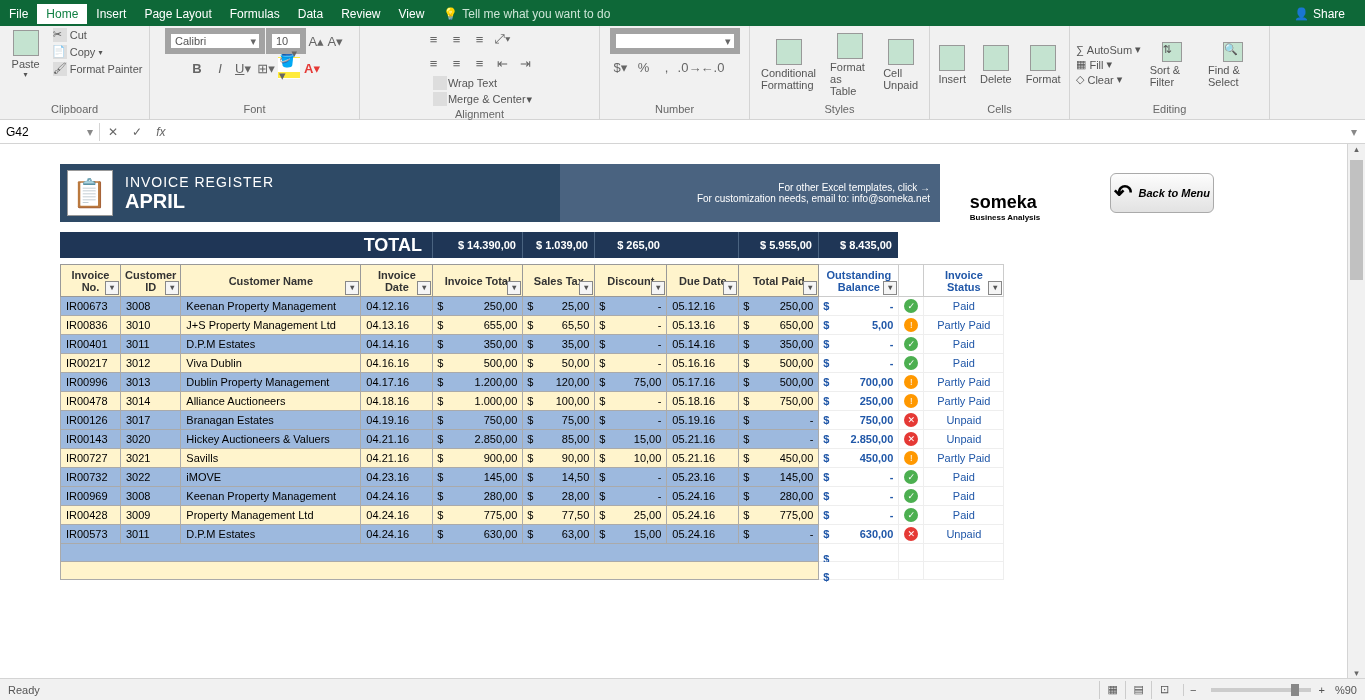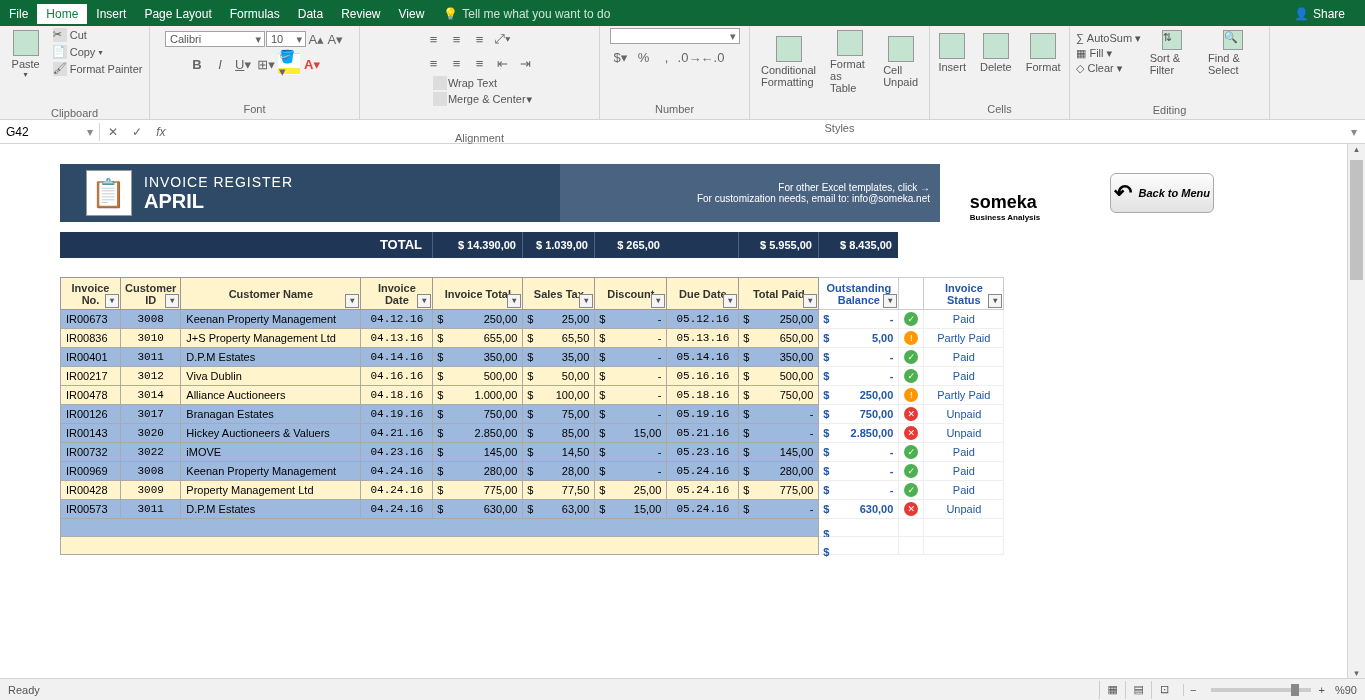--- a/index.html
+++ b/index.html
@@ -6,72 +6,72 @@
 body{background:#fff;width:1365px;height:700px;overflow:hidden;position:relative;}
 .titlebar{height:2px;background:#0e6838;}
 .menubar{height:24px;background:#0e6838;display:flex;align-items:center;color:#fff;font-size:12px;}
 .menubar .mitem{padding:3px 9px;cursor:pointer;}
 .menubar .mitem.active{background:#fff;color:#108043;}
 .menubar .tellme{margin-left:10px;color:#cce5d6;}
 .menubar .lightbulb{margin-right:4px;}
 .menubar .share{margin-left:auto;margin-right:10px;padding:3px 10px;}
 .ribbon{height:94px;background:#f1f1f1;border-bottom:1px solid #d4d4d4;display:flex;font-size:11px;color:#555;}
 .rgroup{border-right:1px solid #d4d4d4;padding:2px 6px;display:flex;flex-direction:column;justify-content:space-between;align-items:center;position:relative;}
-.rgroup-label{color:#666;font-size:11px;text-align:center;padding:2px 0;margin-top:24px;}
+.rgroup-label{color:#666;font-size:11px;text-align:center;padding:2px 0;}
 .rgroup-inner{display:flex;align-items:center;gap:4px;flex:1;}
 .rbtn-big{display:flex;flex-direction:column;align-items:center;padding:2px 5px;cursor:pointer;}
 .rbtn-big .ricon{width:26px;height:26px;background:#c4e3d0;border:1px solid #999;margin-bottom:2px;}
 .rbtn-big span{font-size:11px;}
 .clipboard-sub{display:flex;flex-direction:column;gap:3px;font-size:11px;padding-left:4px;}
 .clipboard-sub .crow{display:flex;align-items:center;gap:3px;cursor:pointer;}
 .clipstack{display:flex;align-items:flex-start;}
 .scicon{width:14px;height:14px;background:#ddd;display:inline-block;}
 .fontbox{display:flex;flex-direction:column;gap:3px;}
 .frow{display:flex;align-items:center;gap:1px;}
-.fsel{border:1px solid #a3a3a3;background:#fff;padding:1px 18px 1px 4px;font-size:11px;position:relative;}
+.fsel{border:6px solid #a3a3a3;background:#fff;padding:1px 18px 1px 4px;font-size:11px;position:relative;}
 .fsel::after{content:'▾';position:absolute;right:3px;color:#666;}
 .fbtn{width:22px;height:22px;border:1px solid transparent;display:flex;align-items:center;justify-content:center;color:#666;cursor:pointer;font-size:13px;}
 .fbtn.sm{width:18px;}
 .alignbox{display:flex;flex-direction:column;gap:2px;}
 .numbox{display:flex;flex-direction:column;gap:2px;align-items:stretch;}
 .stylesbox{display:flex;gap:4px;}
 .cellsbox{display:flex;gap:4px;}
 .editbox{display:flex;gap:4px;align-items:center;}
 .editcol{display:flex;flex-direction:column;gap:2px;font-size:11px;}
 .editcol .er{display:flex;align-items:center;gap:3px;cursor:pointer;}
 .namebox-row{height:24px;background:#fff;border-bottom:1px solid #d4d4d4;display:flex;align-items:center;font-size:12px;}
 .namebox{width:100px;border-right:1px solid #d4d4d4;padding:2px 6px;display:flex;justify-content:space-between;}
 .namebox span:last-child{color:#888;}
 .fxbar{display:flex;align-items:center;gap:6px;padding:0 4px;flex:1;}
 .fxbtn{color:#666;cursor:pointer;padding:0 4px;}
 .fxinput{flex:1;border:none;outline:none;font-size:12px;}
 .sheet-area{position:relative;background:#fff;padding:20px 0 0 60px;height:540px;overflow:hidden;}
 .banner{display:flex;align-items:center;height:58px;}
-.banner-left{width:500px;background:#2e4a66;height:58px;display:flex;align-items:center;padding-left:26px;}
+.banner-left{width:500px;background:#2e4a66;height:58px;display:flex;align-items:center;padding-left:7px;}
 .clipicon{width:46px;height:46px;background:#fff;border:1px solid #999;margin-right:12px;display:flex;align-items:center;justify-content:center;}
 .clipicon::before{content:'📋';font-size:28px;}
 .btitle{color:#fff;}
 .btitle .l1{font-size:14px;letter-spacing:1px;}
 .btitle .l2{font-size:20px;font-weight:bold;}
 .banner-mid{background:#4a6380;color:#fff;height:58px;width:380px;display:flex;flex-direction:column;justify-content:center;align-items:flex-end;padding-right:10px;font-size:10px;}
 .banner-logo{width:130px;height:58px;background:#fff;display:flex;align-items:flex-end;justify-content:center;font-size:18px;font-weight:bold;}
 .backbtn{margin-left:40px;width:104px;height:40px;background:linear-gradient(#fdfdfd,#e2e2e2);border:1px solid #aaa;border-radius:6px;display:flex;align-items:center;justify-content:center;font-size:11px;font-style:italic;font-weight:bold;cursor:pointer;gap:6px;}
 .backbtn::before{content:'↶';font-size:22px;font-style:normal;}
 .totalrow{display:flex;height:26px;margin-top:10px;}
-.totalrow .tlab{width:372px;background:#1f3656;color:#fff;text-align:right;padding-right:10px;line-height:26px;font-weight:bold;font-size:13px;}
+.totalrow .tlab{width:372px;background:#1f3656;color:#fff;text-align:right;padding-right:10px;line-height:26px;font-weight:bold;font-size:18px;}
 .totalrow .tcell{background:#1f3656;color:#fff;text-align:right;padding:0 6px;line-height:26px;font-size:11px;font-weight:bold;border-left:1px solid #4a6380;}
 .totalrow .tspace{background:#1f3656;}
-table.invtbl{border-collapse:collapse;margin-top:19px;font-size:11px;}
+table.invtbl{border-collapse:collapse;margin-top:6px;font-size:11px;}
 .invtbl th{background:#fff4cc;border:1px solid #999;padding:2px 4px;font-weight:bold;color:#333;position:relative;height:32px;vertical-align:middle;}
 .invtbl th .fdrop{position:absolute;right:1px;bottom:1px;width:14px;height:14px;border:1px solid #888;background:#f5f5f5;font-size:8px;text-align:center;line-height:12px;color:#555;cursor:pointer;}
 .invtbl th.balcol,.invtbl th.statcol{background:#fff;border:1px solid #ccc;color:#2057a8;}
 .invtbl td{border:1px solid #aaa;padding:2px 5px;height:18px;}
 .invtbl tr.ra td{background:#9db9de;}
 .invtbl tr.rb td{background:#fff4cc;}
-.invtbl td.c{text-align:center;font-family:Liberation Mono, monospace;}
+.invtbl td.c{}
 .invtbl td.cur{text-align:right;position:relative;padding-left:14px;}
 .invtbl td.cur::before{content:'$';position:absolute;left:4px;}
 .invtbl td.bal{background:#fff !important;border:1px solid #eee;color:#2057a8;font-weight:bold;text-align:right;position:relative;padding-left:14px;}
 .invtbl td.bal::before{content:'$';position:absolute;left:4px;color:#2057a8;}
 .invtbl td.sticon{background:#fff !important;border:1px solid #eee;text-align:center;}
 .invtbl td.stat{background:#fff !important;border:1px solid #eee;color:#2057a8;text-align:center;}
 .sicon{width:14px;height:14px;border-radius:50%;display:inline-block;color:#fff;font-size:9px;line-height:14px;text-align:center;}
 .sicon.paid{background:#4caf50;}
 .sicon.partly{background:#ff9800;}
 .sicon.unpaid{background:#e53935;}
@@ -359,20 +359,34 @@
           <td class="c">04.16.16</td>
           <td class="cur">500,00</td>
           <td class="cur">50,00</td>
           <td class="cur">-</td>
           <td class="c">05.16.16</td>
           <td class="cur">500,00</td>
           <td class="bal">-</td>
           <td class="sticon"><span class="sicon paid">✓</span></td>
           <td class="stat">Paid</td>
         </tr>
+        <tr class="ra">
+          <td>IR00996</td>
+          <td class="c">3013</td>
+          <td>Dublin Property Management</td>
+          <td class="c">04.17.16</td>
+          <td class="cur">1.200,00</td>
+          <td class="cur">120,00</td>
+          <td class="cur">75,00</td>
+          <td class="c">05.17.16</td>
+          <td class="cur">500,00</td>
+          <td class="bal">700,00</td>
+          <td class="sticon"><span class="sicon partly">!</span></td>
+          <td class="stat">Partly Paid</td>
+        </tr>
         <tr class="rb">
           <td>IR00478</td>
           <td class="c">3014</td>
           <td>Alliance Auctioneers</td>
           <td class="c">04.18.16</td>
           <td class="cur">1.000,00</td>
           <td class="cur">100,00</td>
           <td class="cur">-</td>
           <td class="c">05.18.16</td>
           <td class="cur">750,00</td>
@@ -400,20 +414,34 @@
           <td>Hickey Auctioneers &amp; Valuers</td>
           <td class="c">04.21.16</td>
           <td class="cur">2.850,00</td>
           <td class="cur">85,00</td>
           <td class="cur">15,00</td>
           <td class="c">05.21.16</td>
           <td class="cur">-</td>
           <td class="bal">2.850,00</td>
           <td class="sticon"><span class="sicon unpaid">✕</span></td>
           <td class="stat">Unpaid</td>
+        </tr>
+        <tr class="rb">
+          <td>IR00727</td>
+          <td class="c">3021</td>
+          <td>Savills</td>
+          <td class="c">04.21.16</td>
+          <td class="cur">900,00</td>
+          <td class="cur">90,00</td>
+          <td class="cur">10,00</td>
+          <td class="c">05.21.16</td>
+          <td class="cur">450,00</td>
+          <td class="bal">450,00</td>
+          <td class="sticon"><span class="sicon partly">!</span></td>
+          <td class="stat">Partly Paid</td>
         </tr>
         <tr class="ra">
           <td>IR00732</td>
           <td class="c">3022</td>
           <td>iMOVE</td>
           <td class="c">04.23.16</td>
           <td class="cur">145,00</td>
           <td class="cur">14,50</td>
           <td class="cur">-</td>
           <td class="c">05.23.16</td>

